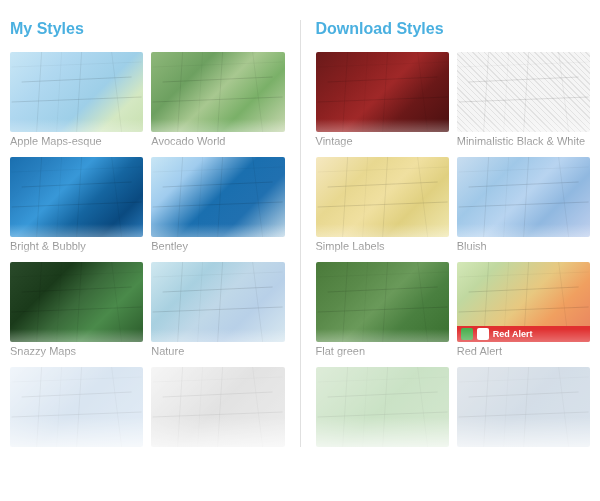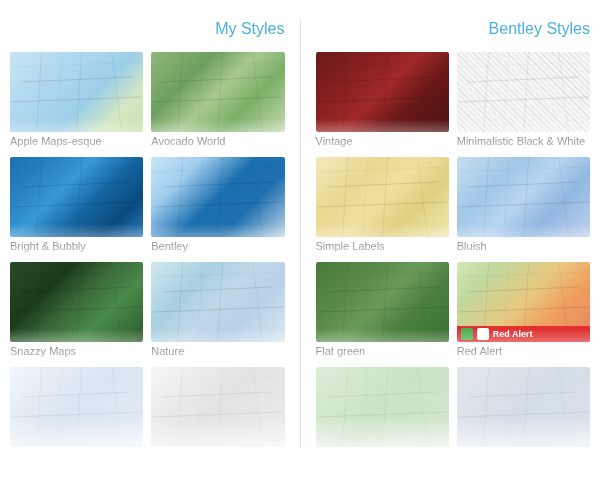--- a/index.html
+++ b/index.html
@@ -15,24 +15,24 @@
       display: flex;
       padding: 20px 10px 10px 10px;
       gap: 10px;
     }
 
     .section {
       flex: 1;
     }
 
     .section-title {
-      text-align: right;
+      text-align: left;
       color: #4ab0e0;
       font-size: 16px;
-      font-weight: normal;
+      font-weight: bold;
       margin-bottom: 14px;
     }
 
     .grid {
       display: grid;
       grid-template-columns: 1fr 1fr;
       gap: 8px;
     }
 
     .map-card {
@@ -318,21 +318,21 @@
       <line x1="50" y1="0" x2="45" y2="80" stroke="rgba(0,0,0,0.2)" stroke-width="0.5"></line>
     </svg>
           </div>
         </div>
       </div>
   </div>
 
   <div class="divider"></div>
 
   <div class="section">
-    <h2 class="section-title">Bentley Styles</h2>
+    <h2 class="section-title">Download Styles</h2>
     <div class="grid" id="download-styles-grid">
     <div class="map-card fade-bottom">
           <div class="map-thumb thumb-vintage">
             <svg viewBox="0 0 130 80">
       <line x1="10" y1="30" x2="120" y2="25" stroke="rgba(0,0,0,0.4)" stroke-width="0.8"></line>
       <line x1="0" y1="50" x2="130" y2="45" stroke="rgba(0,0,0,0.4)" stroke-width="0.8"></line>
       <line x1="30" y1="0" x2="25" y2="80" stroke="rgba(0,0,0,0.3)" stroke-width="0.7"></line>
       <line x1="70" y1="0" x2="65" y2="80" stroke="rgba(0,0,0,0.3)" stroke-width="0.7"></line>
       <line x1="100" y1="0" x2="110" y2="80" stroke="rgba(0,0,0,0.25)" stroke-width="0.6"></line>
       <line x1="0" y1="15" x2="130" y2="10" stroke="rgba(0,0,0,0.2)" stroke-width="0.5"></line>

